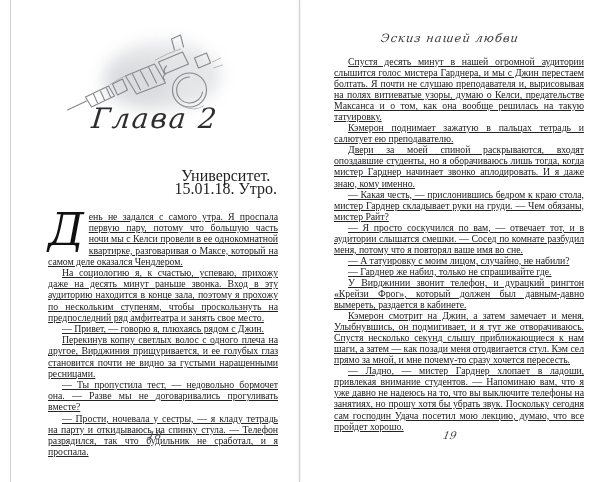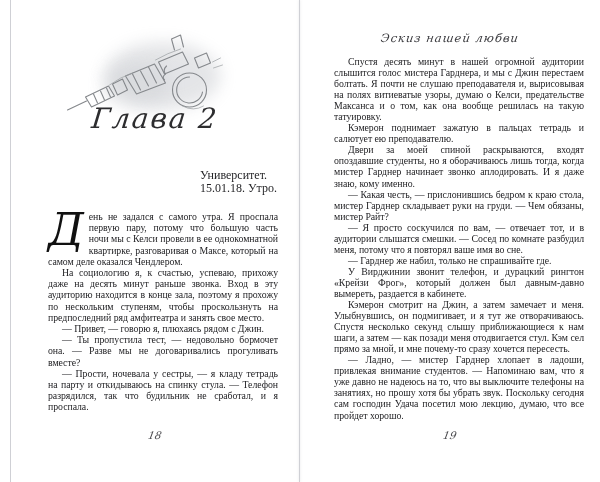--- a/index.html
+++ b/index.html
@@ -15,30 +15,30 @@
   .page-right{left:300px;width:300px;}
 
   .illustration{position:absolute;top:22px;left:50%;transform:translateX(-50%);}
 
   .chapter-heading{
     position:absolute;top:104px;left:0;width:100%;text-align:center;
     font-family:"DejaVu Serif", serif;font-style:italic;font-size:28px;line-height:30px;
     color:#2d2d2f;transform:skewX(-6deg);letter-spacing:2px;
   }
   .dateline{
-    position:absolute;top:169px;right:22px;text-align:left;
-    font-size:12px;line-height:13px;color:#1f1f22;
+    position:absolute;top:169px;right:22px;text-align:center;
+    font-size:16px;line-height:13px;color:#1f1f22;
   }
   .body{
     position:absolute;text-align:justify;
     font-size:9.8px;line-height:11.2px;letter-spacing:-0.05px;color:#232326;
   }
   .body-left{top:211px;left:37px;width:230px;}
   .body-right{top:56px;left:34px;width:250px;line-height:11.05px;}
-  .body p{margin:0;text-indent:14px;}
+  .body p{margin:0;text-indent:14px;text-decoration:underline;}
   .body p.first{text-indent:0;}
   .dropcap{
     float:left;font-family:"DejaVu Serif", serif;font-style:italic;
     font-size:44px;line-height:33px;padding:2px 5px 0 0;color:#111;
   }
   .running-header{
     position:absolute;top:31px;left:0;width:100%;text-align:center;
     font-family:"DejaVu Serif", serif;font-style:italic;font-size:11.5px;color:#3a3a3e;
     transform:skewX(-8deg);letter-spacing:1px;
   }
@@ -96,37 +96,39 @@
 
     <div class="dateline">
       <div>Университет.</div>
       <div>15.01.18. Утро.</div>
     </div>
 
     <div class="body body-left">
       <p class="first"><span class="dropcap">Д</span><span>ень не задался с самого утра. Я проспала первую пару, потому что большую часть ночи мы с Келси провели в ее однокомнатной квартирке, разговаривая о Максе, который на самом деле оказался Чендлером.</span></p>
       <p>На социологию я, к счастью, успеваю, прихожу даже на десять минут раньше звонка. Вход в эту аудиторию находится в конце зала, поэтому я прохожу по нескольким ступеням, чтобы проскользнуть на предпоследний ряд амфитеатра и занять свое место.</p>
       <p>— Привет, — говорю я, плюхаясь рядом с Джин.</p>
+      <p>Перекинув копну светлых волос с одного плеча на другое, Вирджиния прищуривается, и ее голубых глаз становится почти не видно за густыми наращенными ресницами.</p>
       <p>— Ты пропустила тест, — недовольно бормочет она. — Разве мы не договаривались прогуливать вместе?</p>
       <p>— Прости, ночевала у сестры, — я кладу тетрадь на парту и откидываюсь на спинку стула. — Телефон разрядился, так что будильник не сработал, и я проспала.</p>
     </div>
 
     <div class="pagenum">18</div>
   </div>
 
   <div class="page page-right">
 
     <div class="running-header">Эскиз нашей любви</div>
 
     <div class="body body-right">
       <p>Спустя десять минут в нашей огромной аудитории слышится голос мистера Гарднера, и мы с Джин перестаем болтать. Я почти не слушаю преподавателя и, вырисовывая на полях витиеватые узоры, думаю о Келси, предательстве Максанса и о том, как она вообще решилась на такую татуировку.</p>
       <p>Кэмерон поднимает зажатую в пальцах тетрадь и салютует ею преподавателю.</p>
       <p>Двери за моей спиной раскрываются, входят опоздавшие студенты, но я оборачиваюсь лишь тогда, когда мистер Гарднер начинает звонко аплодировать. И я даже знаю, кому именно.</p>
       <p>— Какая честь, — прислонившись бедром к краю стола, мистер Гарднер складывает руки на груди. — Чем обязаны, мистер Райт?</p>
       <p>— Я просто соскучился по вам, — отвечает тот, и в аудитории слышатся смешки. — Сосед по комнате разбудил меня, потому что я повторял ваше имя во сне.</p>
+      <p>— А татуировку с моим лицом, случайно, не набили?</p>
       <p>— Гарднер же набил, только не спрашивайте где.</p>
       <p>У Вирджинии звонит телефон, и дурацкий рингтон «Крейзи Фрог», который должен был давным-давно вымереть, раздается в кабинете.</p>
       <p>Кэмерон смотрит на Джин, а затем замечает и меня. Улыбнувшись, он подмигивает, и я тут же отворачиваюсь. Спустя несколько секунд слышу приближающиеся к нам шаги, а затем — как позади меня отодвигается стул. Кэм сел прямо за мной, и мне почему-то сразу хочется пересесть.</p>
       <p>— Ладно, — мистер Гарднер хлопает в ладоши, привлекая внимание студентов. — Напоминаю вам, что я уже давно не надеюсь на то, что вы выключите телефоны на занятиях, но прошу хотя бы убрать звук. Поскольку сегодня сам господин Удача посетил мою лекцию, думаю, что все пройдет хорошо.</p>
     </div>
 
     <div class="pagenum">19</div>
   </div>
 
 </div>

